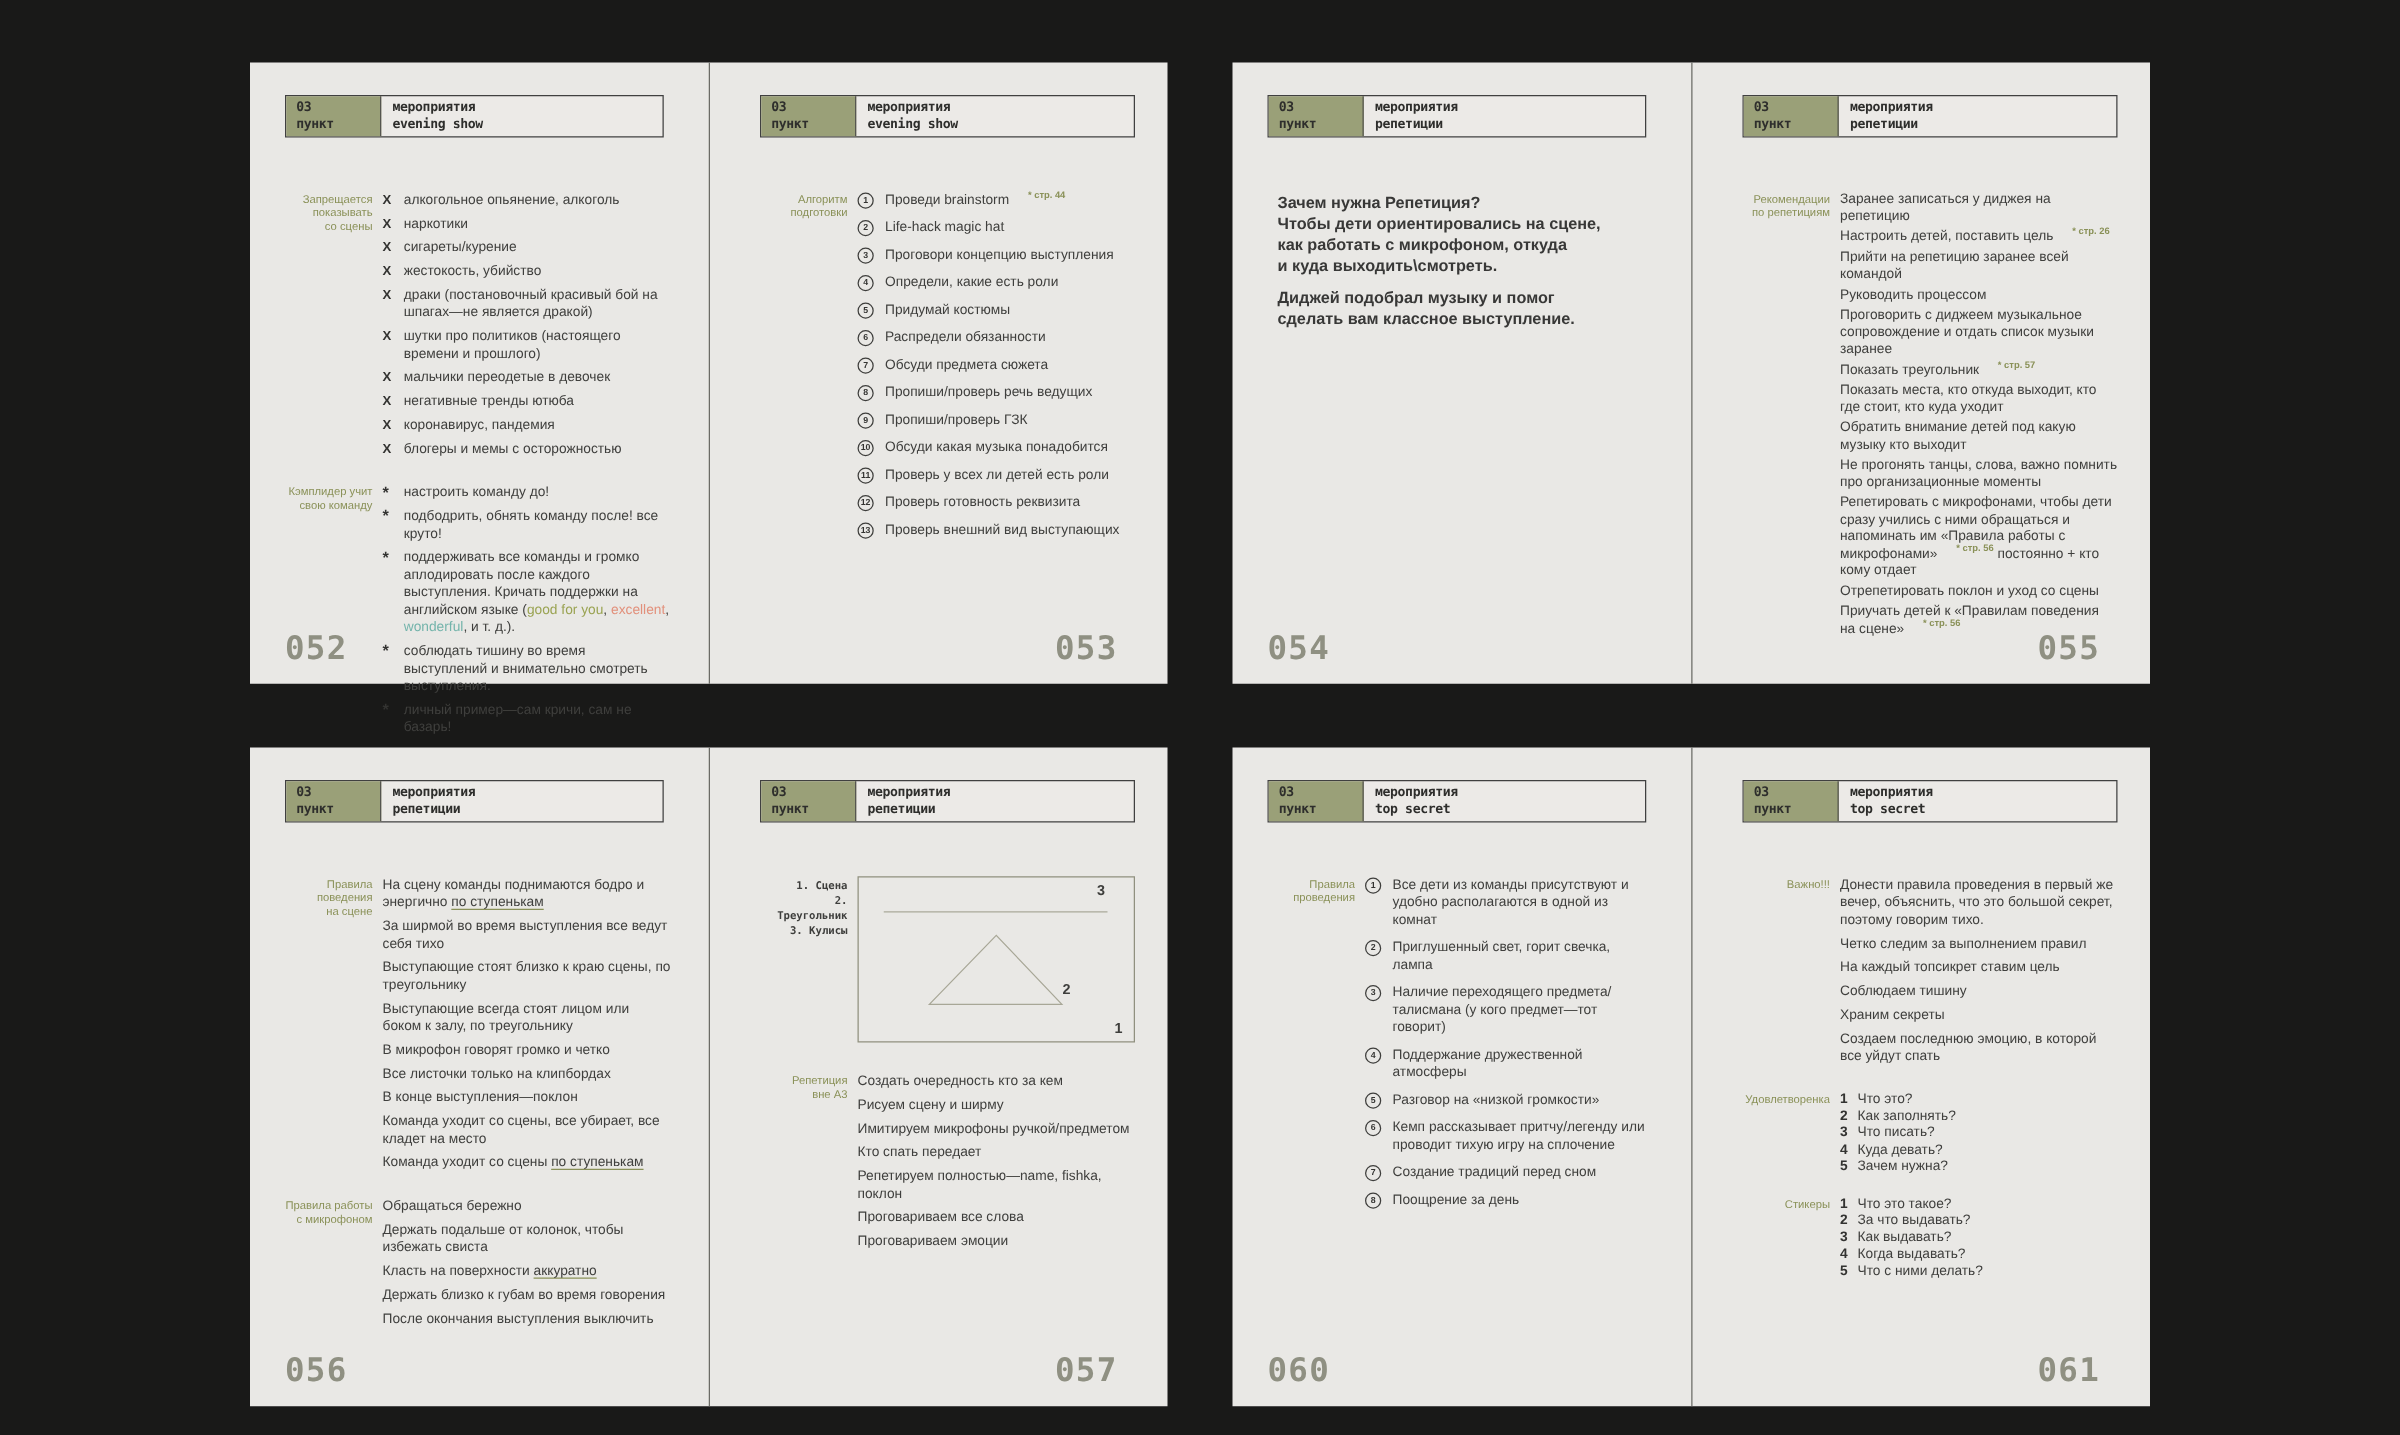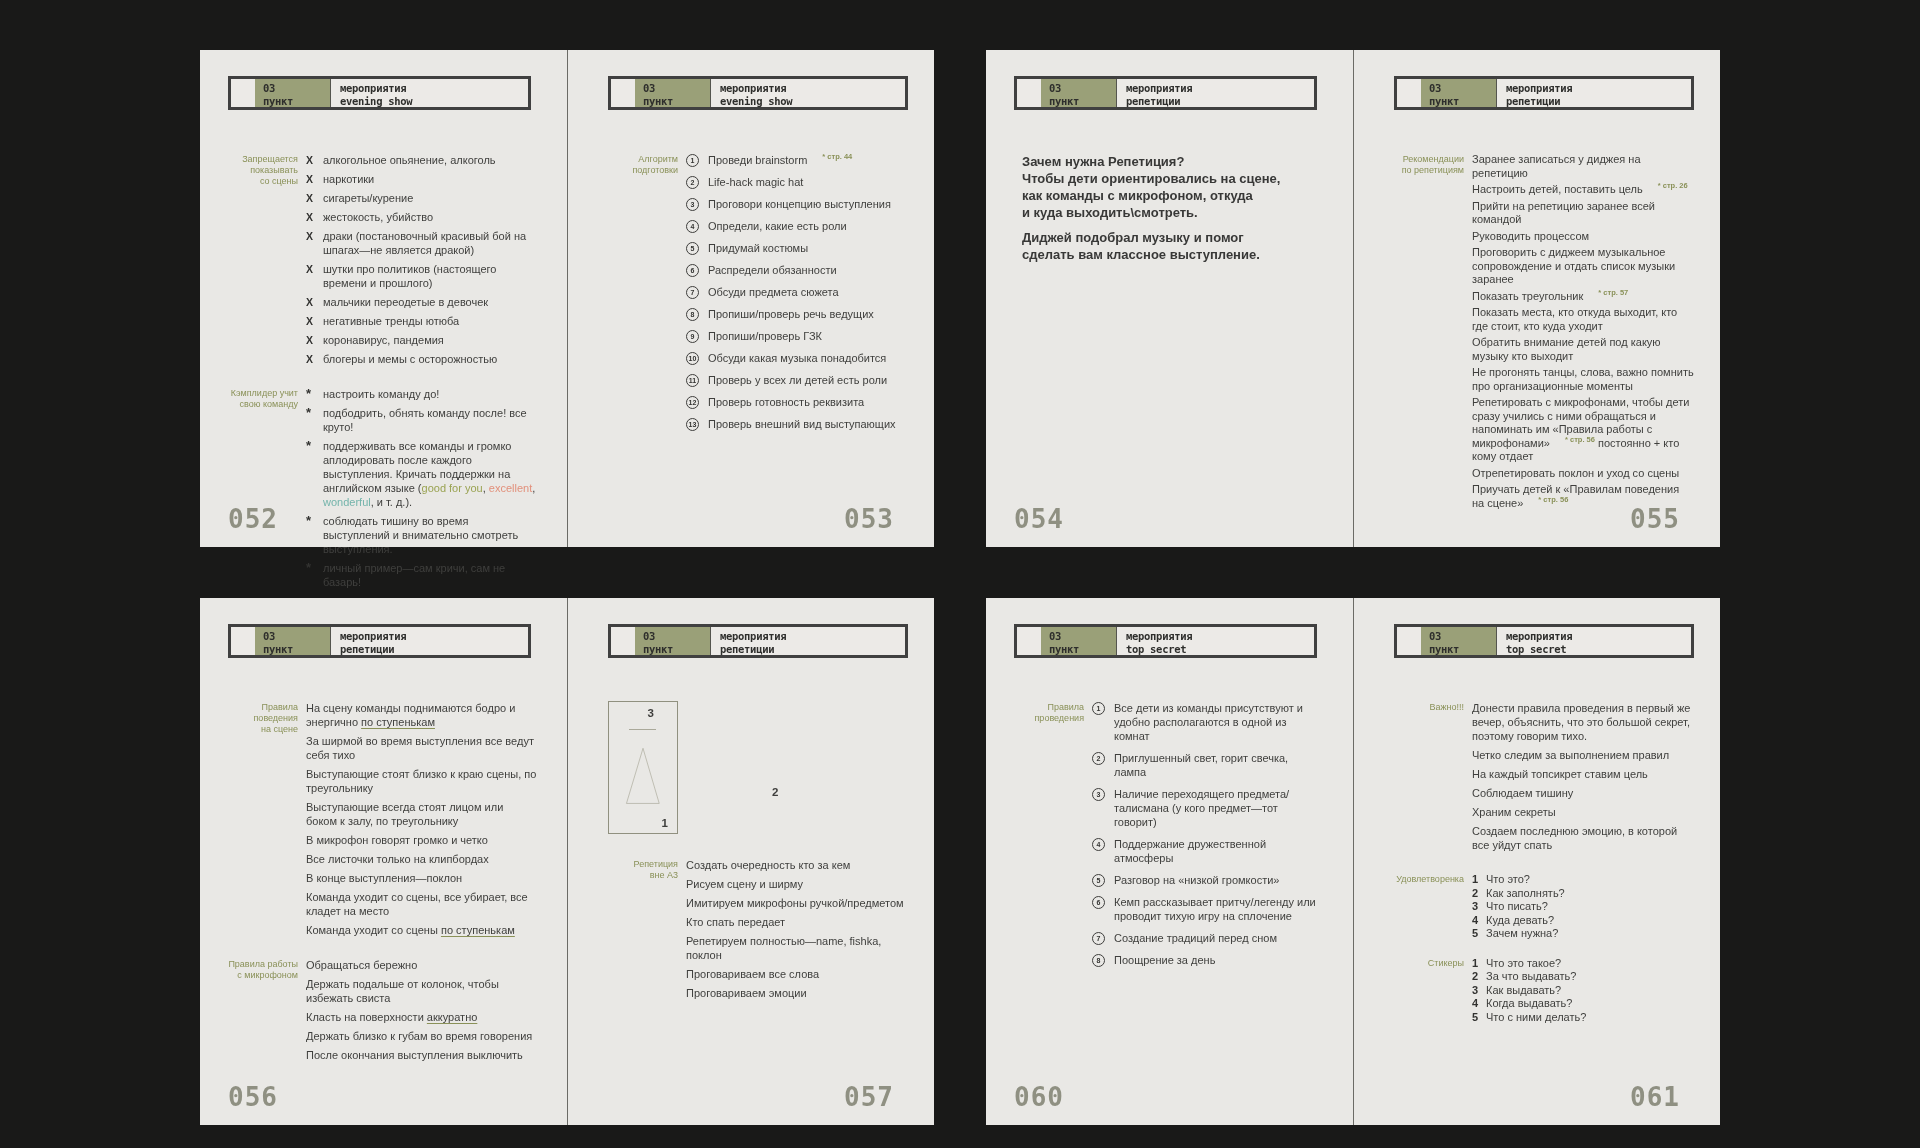--- a/index.html
+++ b/index.html
@@ -13,21 +13,21 @@
   .spread { position:absolute; background:#e9e8e5; display:flex; }
   .spread.tl { left:200px; top:50px;  width:734px; height:497px; }
   .spread.tr { left:986px; top:50px;  width:734px; height:497px; }
   .spread.bl { left:200px; top:598px; width:734px; height:527px; }
   .spread.br { left:986px; top:598px; width:734px; height:527px; }
 
   .page { position:relative; width:367px; height:100%; }
   .page.right { border-left:1px solid #6b6b66; }
 
   
-  .header-box { display:flex; margin-top:26px; border:3px solid #404040; height:34px; background:#eceae7;padding-left:24px; }
+  .header-box { display:flex; margin-top:26px; border:1px solid #404040; height:34px; background:#eceae7; }
   .page.left  .header-box { margin-left:28px; margin-right:36px; }
   .page.right .header-box { margin-left:40px; margin-right:26px; }
   .hb-green { width:76px; background:#9aa078; border-right:1px solid #55554f; padding:3px 0 0 8px; }
   .hb-title { flex:1; padding:3px 0 0 9px; }
   .hb-line { font-family:"DejaVu Sans Mono", monospace; font-weight:bold; font-size:10.5px;
              line-height:13px; color:#2e2e2c; letter-spacing:-0.3px; white-space:nowrap; }
 
   
   .pbody { margin-top:43px; }
   .page.left  .pbody { margin-left:28px; margin-right:30px; }
@@ -256,21 +256,21 @@
           </div>
           <div class="hb-title">
             <div class="hb-line">мероприятия</div>
             <div class="hb-line">репетиции</div>
           </div>
         </div>
         <div class="pbody">
           <div class="section feature">
             <div class="feature-h">Зачем нужна Репетиция?</div>
             <div class="feature-p">Чтобы дети ориентировались на сцене,
-как команды с микрофоном, откуда
+как работать с микрофоном, откуда
 и куда выходить\смотреть.</div>
             <div class="feature-p">Диджей подобрал музыку и помог
 сделать вам классное выступление.</div>
           </div>
         </div>
         <div class="page-number">054</div>
       </div>
       <div class="page right">
         <div class="header-box">
           <div class="hb-green">
@@ -406,20 +406,23 @@
             <div class="hb-line">03</div>
             <div class="hb-line">пункт</div>
           </div>
           <div class="hb-title">
             <div class="hb-line">мероприятия</div>
             <div class="hb-line">репетиции</div>
           </div>
         </div>
         <div class="pbody">
           <div class="section diagram">
+            <div class="legend">1. Сцена
+2. Треугольник
+3. Кулисы</div>
             <div class="stage-box">
               <div class="stage-line"></div>
               <svg class="tri" viewBox="0 0 222 133" preserveAspectRatio="none">
                 <polygon points="111,47 57,103 164,103" fill="none" stroke="#a8a797" stroke-width="1"></polygon>
               </svg>
               <div class="stage-num n3">3</div>
               <div class="stage-num n2">2</div>
               <div class="stage-num n1">1</div>
             </div>
           </div>

